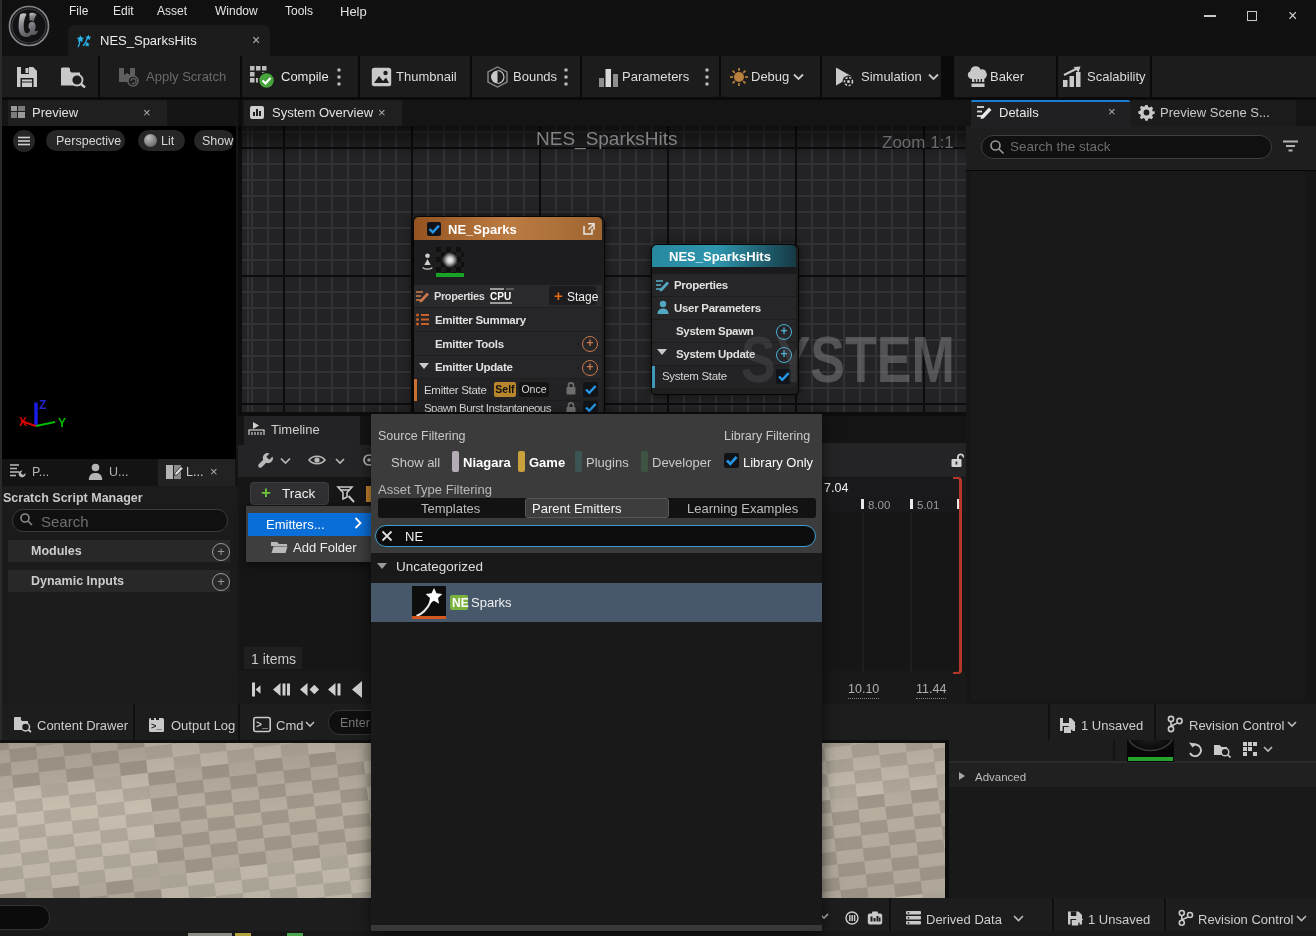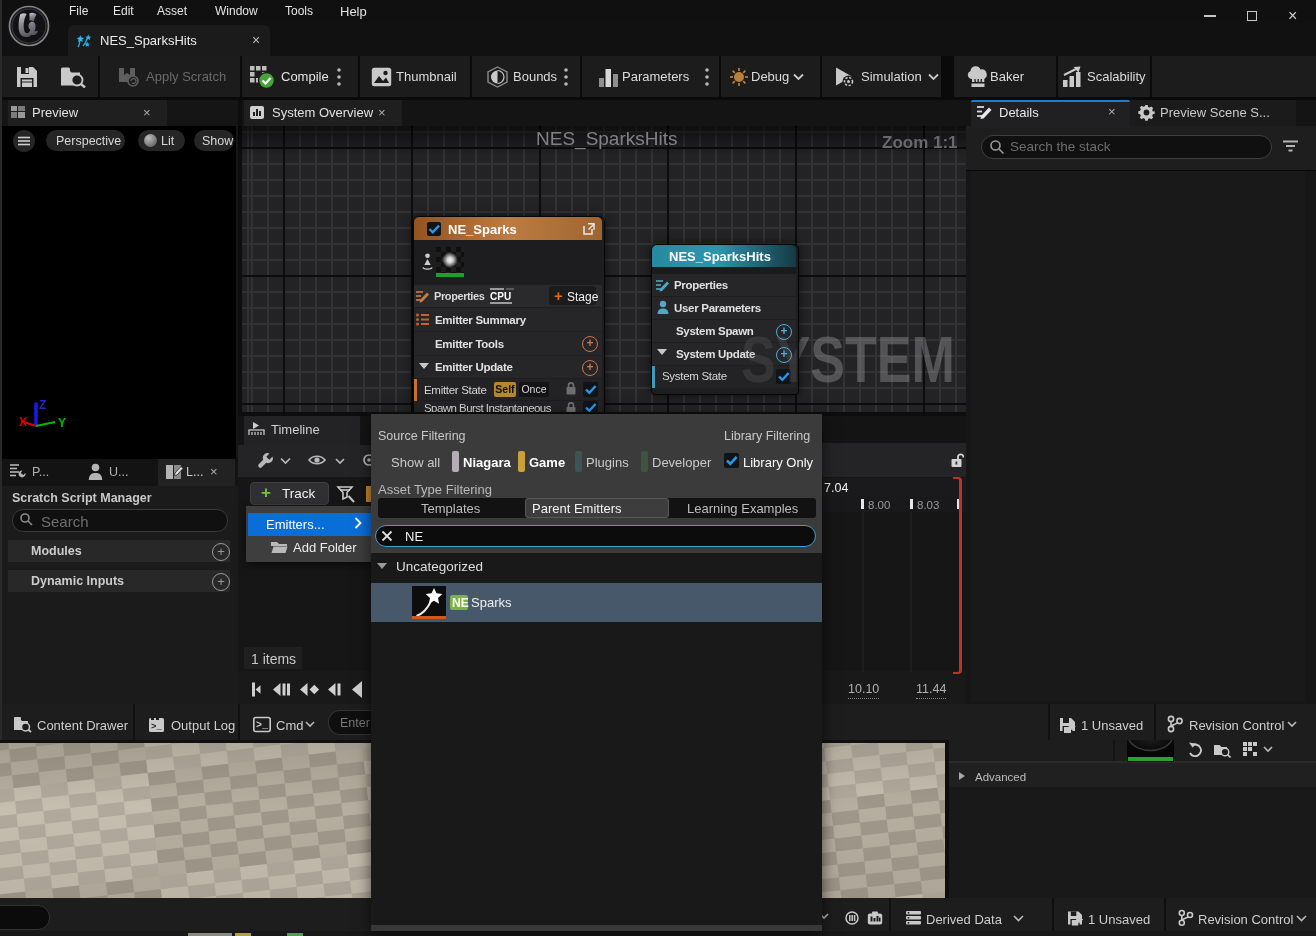--- a/index.html
+++ b/index.html
@@ -293,21 +293,21 @@
 <div class="a" style="left:165px;top:463px;width:20px;height:18px">
 <svg width="20" height="18" viewBox="0 0 20 18">
         <path d="M1,2 h7 v14 h-7 Z" fill="#b4b4b4"></path>
         <path d="M9,2 h7 v14 h-7 Z" fill="#8a8a8a"></path>
         <path d="M10,10 L16,3.5 L18,5.5 L12,12 L9.5,12.5 Z" fill="#e0e0e0" stroke="#222" stroke-width="0.8"></path>
       </svg>
     </div>
 </div>
 
 <div class="a" style="left:0;top:486px;width:238px;height:218px;background:#1b1b1b"></div>
-<div class="a txt" style="left:12px;top:491px;font-weight:bold;font-size:12.5px;color:#c9c9c9">Scratch Script Manager</div>
+<div class="a txt" style="left:3px;top:491px;font-weight:bold;font-size:12.5px;color:#c9c9c9">Scratch Script Manager</div>
 <div class="a" style="left:12px;top:509px;width:214px;height:21px;background:#101010;border:1px solid #3a3a3a;border-radius:11px"></div>
 <div class="a txt" style="left:41px;top:513px;color:#6f6f6f;font-size:15px">Search</div>
 <div class="a" style="left:19px;top:512px;width:15px;height:15px">
 <svg width="15" height="15" viewBox="0 0 15 15">
       <circle cx="6" cy="6" r="4" fill="none" stroke="#8a8a8a" stroke-width="1.6"></circle>
       <line x1="9" y1="9" x2="13" y2="13" stroke="#8a8a8a" stroke-width="1.6"></line>
     </svg>
   </div>
 <div class="a" style="left:8px;top:540px;width:222px;height:22px;background:#282828"></div>
 <div class="a txt" style="left:31px;top:544px;font-weight:bold;font-size:12.5px;color:#cccccc">Modules</div>
@@ -332,21 +332,21 @@
 <div class="a" style="left:238px;top:100px;width:4px;height:312px;background:#0d0d0d"></div>
 <div class="a" id="grid" style="left:242px;top:126px;width:724px;height:286px;background-color:#232325;
 background-image:
 repeating-linear-gradient(90deg,#0c0c0e 0 2px,transparent 2px 128px),
 repeating-linear-gradient(180deg,#0c0c0e 0 2px,transparent 2px 128px),
 repeating-linear-gradient(90deg,#323235 0 2px,transparent 2px 16px),
 repeating-linear-gradient(180deg,#323235 0 2px,transparent 2px 16px);
 background-position:41px 21px,41px 21px,9px 5px,9px 5px"></div>
 <div class="a" style="left:238px;top:126px;width:728px;height:30px;background:linear-gradient(180deg,rgba(0,0,0,.6),rgba(0,0,0,0))"></div>
 <div class="a txt" style="left:536px;top:128px;font-size:19px;color:#828284">NES_SparksHits</div>
-<div class="a txt" style="left:882px;top:133px;font-size:17px;font-weight:bold;color:#69696c">Zoom 1:1</div>
+<div class="a txt" style="left:882px;top:133px;font-size:17px;font-weight:normal;color:#69696c">Zoom 1:1</div>
 <div class="a" id="watermark" style="left:741px;top:322px;font-size:65px;font-weight:bold;color:rgba(150,150,156,.42);transform:scaleX(.8);transform-origin:0 0;white-space:nowrap;letter-spacing:0px">SYSTEM</div>
 <div id="nodes">
 
 <div class="a" style="left:413px;top:216px;width:190px;height:199px;background:#1e1e1e;border:1px solid #060606;border-radius:6px 6px 0 0;box-shadow:0 0 8px rgba(0,0,0,.6)"></div>
 <div class="a" style="left:414px;top:217px;width:188px;height:23px;border-radius:5px 5px 0 0;background:linear-gradient(90deg,#93521f,#bc7c42 50%,#a96e37 82%,#9e6430)"></div>
 <div class="a" style="left:427px;top:222px;width:14px;height:14px;background:#101418;border-radius:2px"></div>
 <div class="a" style="left:427px;top:222px;width:14px;height:14px">
       <svg width="14" height="14" viewBox="0 0 14 14">
         <path d="M2.5,7 L5.8,10.3 L12,3.6" fill="none" stroke="#2797e8" stroke-width="2.4"></path>
       </svg>
@@ -558,21 +558,21 @@
         <rect x="4.5" y="9.5" width="1.8" height="3" fill="#333"></rect>
         <path d="M7,7 V4.4 a2.8,2.8 0 0 1 5.4,0 V5.4" fill="none" stroke="#d4d4d4" stroke-width="1.8"></path>
       </svg>
     </div>
 <div class="a" style="left:822px;top:478px;width:144px;height:19px;background:#1a1a1c"></div>
 <div class="a txt" style="left:824px;top:481px;font-size:12.5px;color:#f0f0f0">7.04</div>
 <div class="a" style="left:822px;top:497px;width:144px;height:15px;background:#19191b"></div>
 <div class="a" style="left:861px;top:499px;width:2.5px;height:10px;background:#e8e8e8"></div>
 <div class="a txt" style="left:868px;top:499px;font-size:11.5px;color:#9a9a9a">8.00</div>
 <div class="a" style="left:910px;top:499px;width:2.5px;height:10px;background:#e8e8e8"></div>
-<div class="a txt" style="left:917px;top:499px;font-size:11.5px;color:#9a9a9a">8.03</div>
+<div class="a txt" style="left:917px;top:499px;font-size:11.5px;color:#9a9a9a">5.01</div>
 <div class="a" style="left:957px;top:499px;width:2.5px;height:10px;background:#e8e8e8"></div>
 <div class="a" style="left:862px;top:512px;width:2px;height:160px;background:#1e1e20"></div>
 <div class="a" style="left:910px;top:512px;width:2px;height:160px;background:#1e1e20"></div>
 <div class="a" style="left:953px;top:477px;width:6px;height:193px;border-top:2px solid #b5372c;border-bottom:2px solid #b5372c;border-right:3px solid #b5372c;border-radius:0 4px 4px 0"></div>
 <div class="a txt" style="left:848px;top:682px;font-size:12.5px;color:#b0b0b0;border-bottom:1.5px dotted #888;padding-bottom:2px">10.10</div>
 <div class="a txt" style="left:916px;top:682px;font-size:12.5px;color:#b0b0b0;border-bottom:1.5px dotted #888;padding-bottom:2px">11.44</div>
 </div>
 
 <div class="a" style="left:966px;top:100px;width:350px;height:604px;background:#161616"></div>
 <div id="details">

